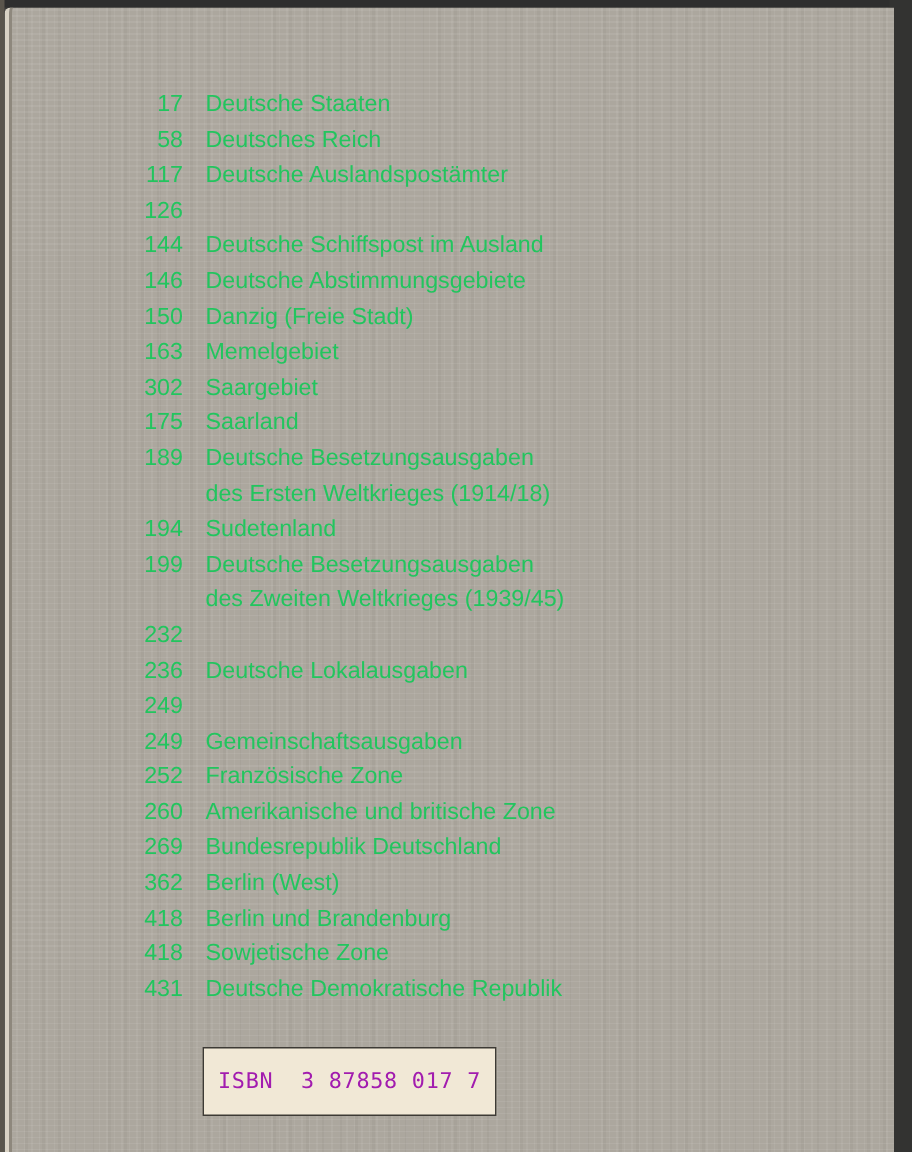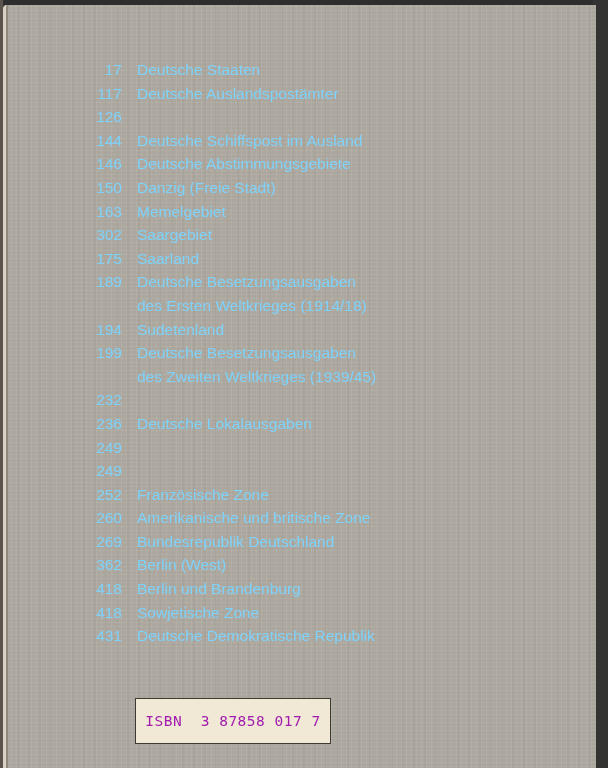--- a/index.html
+++ b/index.html
@@ -31,21 +31,21 @@
       background: #2e2e2e;
     }
     .right-edge {
       position: absolute; right: 0; top: 0; width: 15px; height: 768px;
       background: #333331;
     }
     .toc {
       position: absolute;
       left: 80px; top: 58px;
       width: 400px;
-      color: #7dd3fc;
+      color: #22c55e;
       font-size: 15.5px;
     }
     .toc-row {
       display: flex;
       line-height: 23.6px;
       height: 23.6px;
     }
     .toc-page {
       width: 42px;
       text-align: right;
@@ -83,20 +83,24 @@
 <div class="top-edge"></div>
 <div class="left-edge"></div>
 <div class="right-edge"></div>
 
 <div class="cover"></div>
 
 <div class="toc">
   <div class="toc-row">
       <span class="toc-page">17</span>
       <span class="toc-title">Deutsche Staaten</span>
+    </div>
+  <div class="toc-row">
+      <span class="toc-page">58</span>
+      <span class="toc-title">Deutsches Reich</span>
     </div>
   <div class="toc-row">
       <span class="toc-page">117</span>
       <span class="toc-title">Deutsche Auslandspostämter</span>
     </div>
   <div class="toc-row">
       <span class="toc-page">126</span>
     </div>
   <div class="toc-row">
       <span class="toc-page">144</span>
@@ -145,20 +149,21 @@
     </div>
   <div class="toc-row">
       <span class="toc-page">236</span>
       <span class="toc-title">Deutsche Lokalausgaben</span>
     </div>
   <div class="toc-row">
       <span class="toc-page">249</span>
     </div>
   <div class="toc-row">
       <span class="toc-page">249</span>
+      <span class="toc-title">Gemeinschaftsausgaben</span>
     </div>
   <div class="toc-row">
       <span class="toc-page">252</span>
       <span class="toc-title">Französische Zone</span>
     </div>
   <div class="toc-row">
       <span class="toc-page">260</span>
       <span class="toc-title">Amerikanische und britische Zone</span>
     </div>
   <div class="toc-row">

